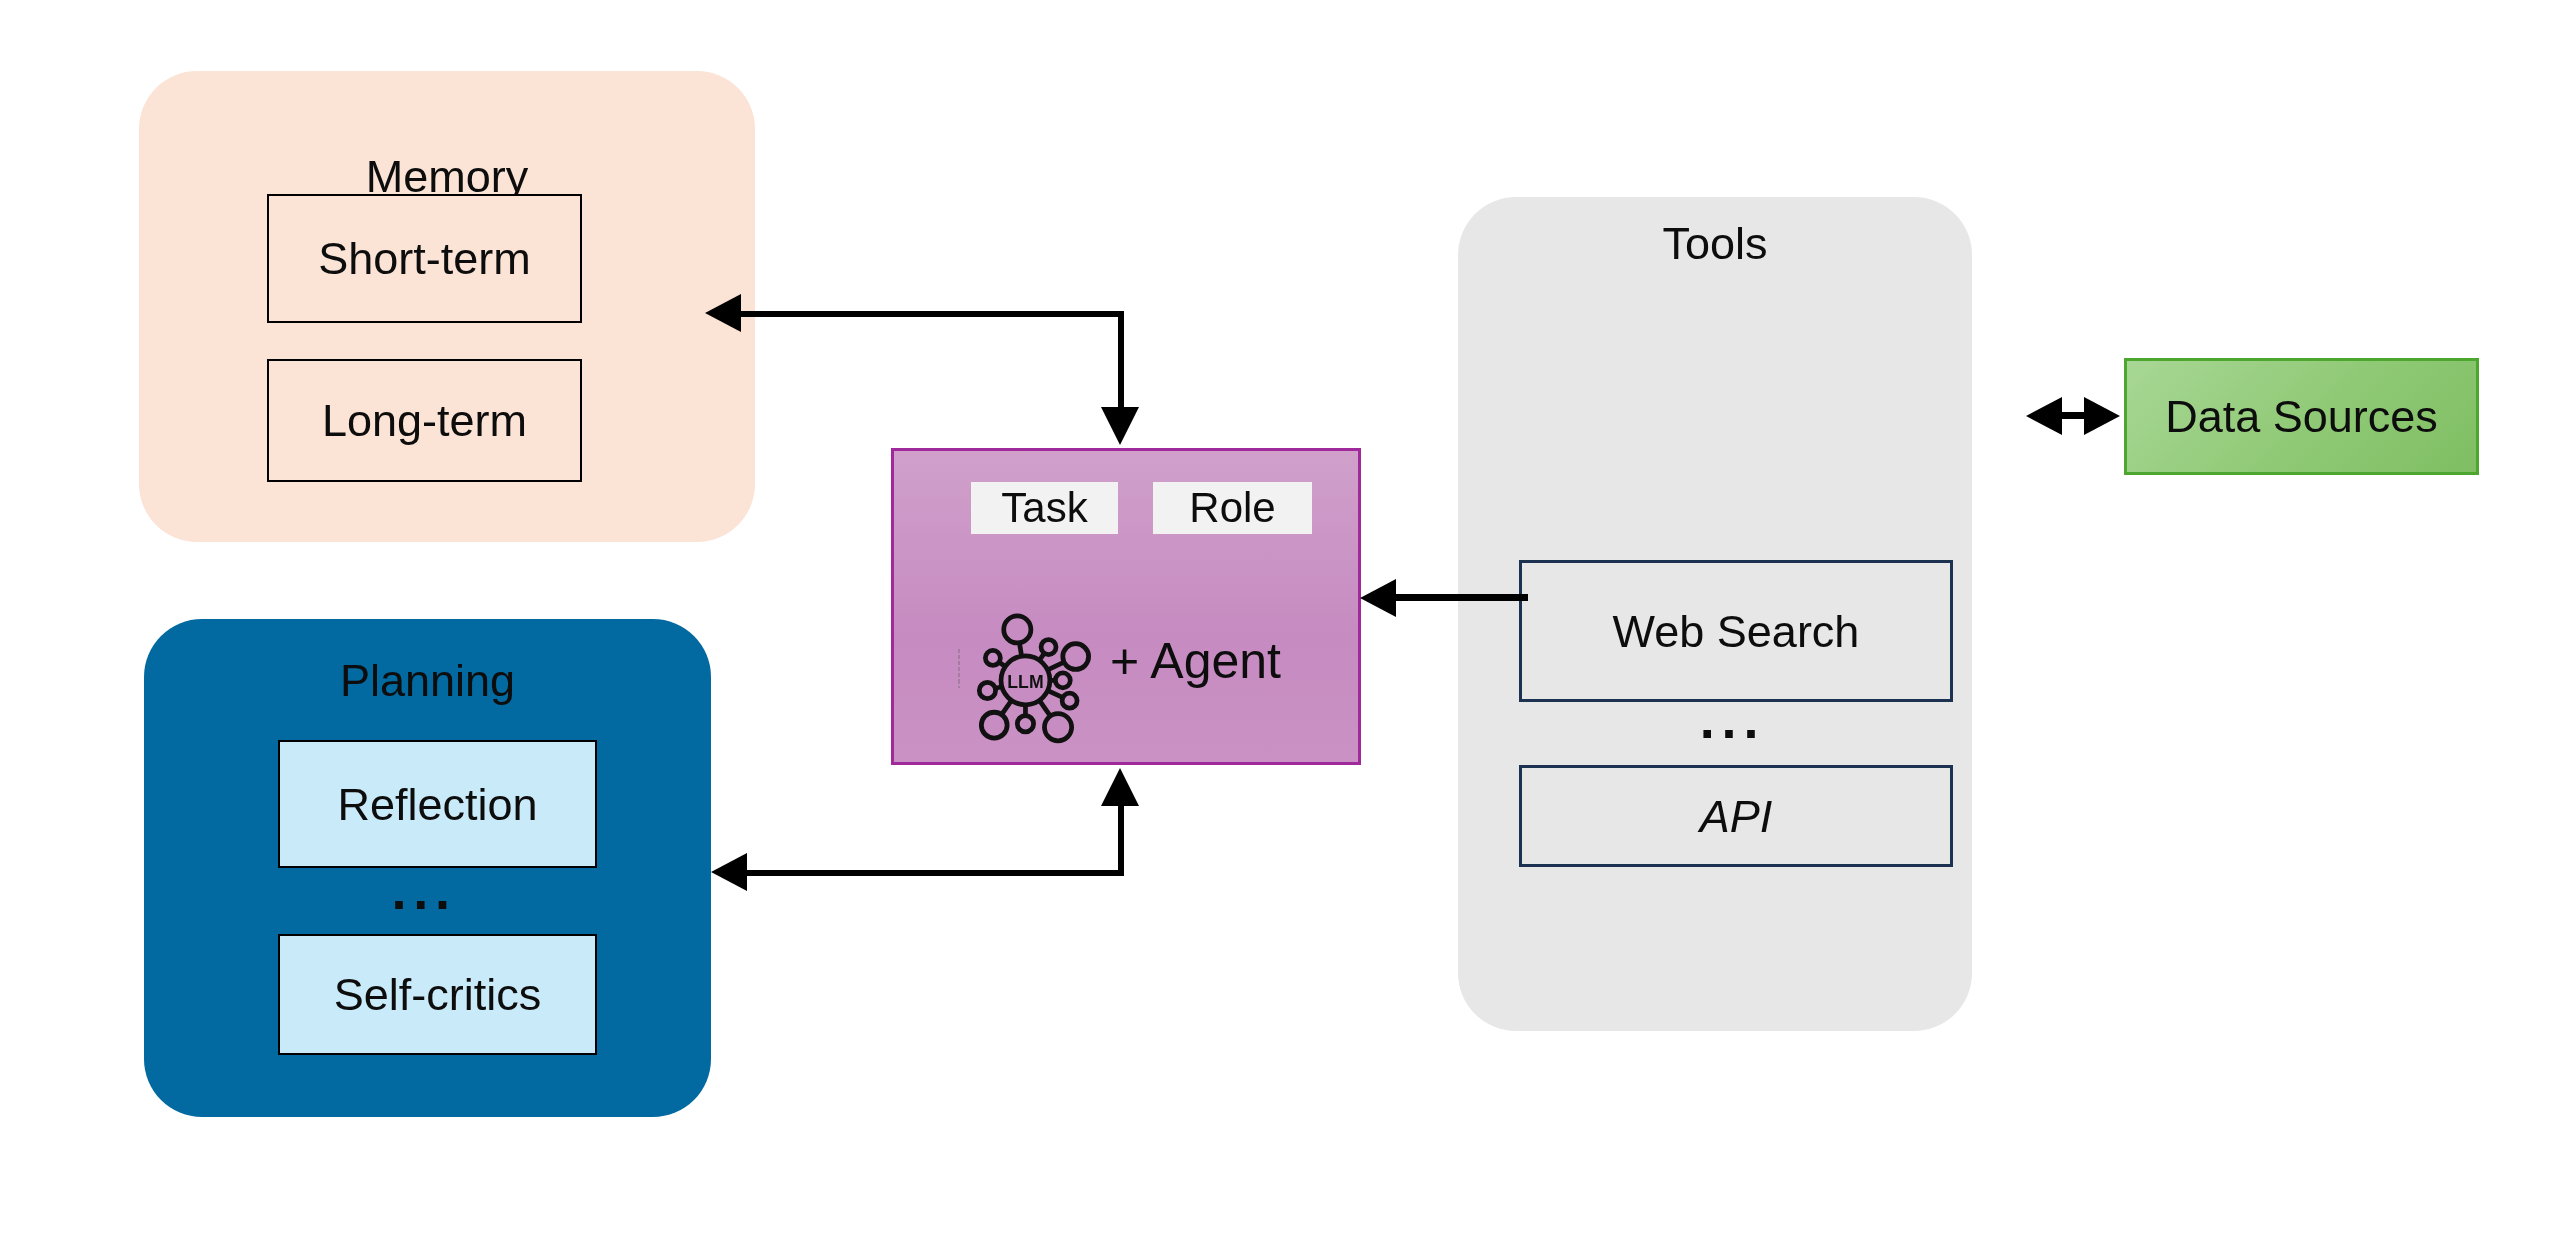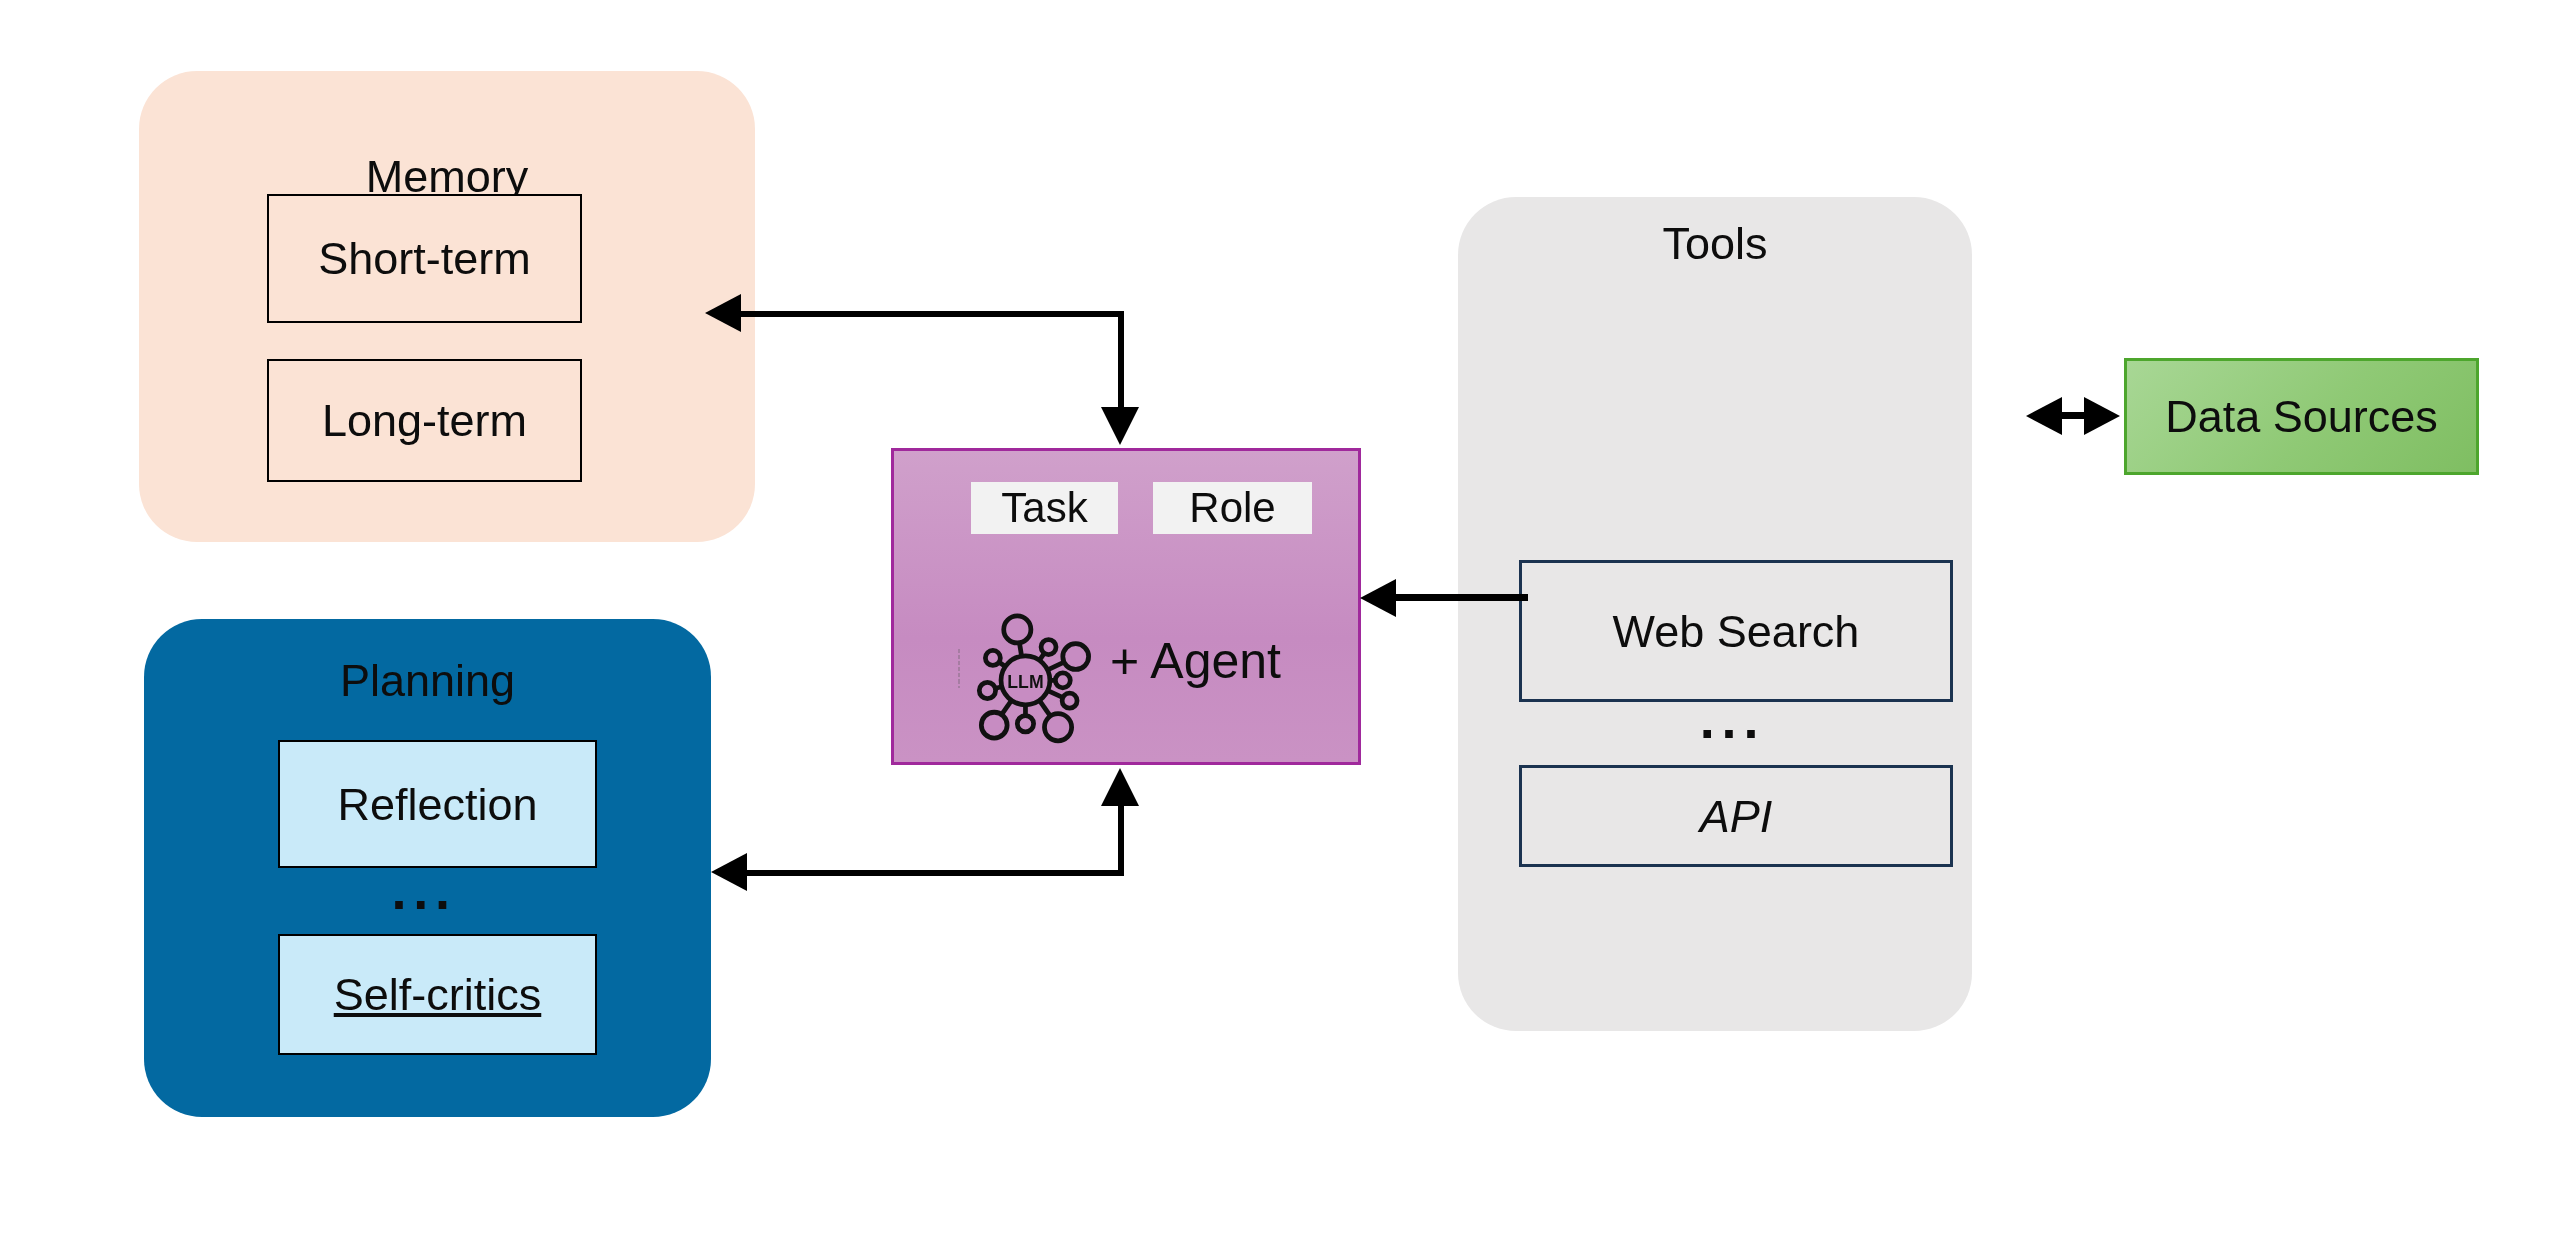--- a/index.html
+++ b/index.html
@@ -74,21 +74,21 @@
     <span>Long-term</span>
   </div>
 </div>
 
 <div class="group" style="left:144px;top:619px;width:567px;height:498px;background:#0369a1;">
   <div class="group-title" style="top:39px;">Planning</div>
   <div class="inner-box plan-box" style="left:134px;top:121px;width:319px;height:128px;">
     <span>Reflection</span>
   </div>
   <div class="dots" style="top:271px;left:-6.8px;">...</div>
-  <div class="inner-box plan-box" style="left:134px;top:315px;width:319px;height:121px;text-decoration:underline;">
+  <div class="inner-box plan-box" style="left:134px;top:315px;width:319px;height:121px;">
     <span>Self-critics</span>
   </div>
 </div>
 
 <div class="agent">
   <div class="chip" style="left:45px;top:30.5px;width:147px;height:52px;margin-left:32px;">
     <span>Task</span>
   </div>
   <div class="chip" style="left:259px;top:30.5px;width:159px;height:52px;">
     <span>Role</span>

